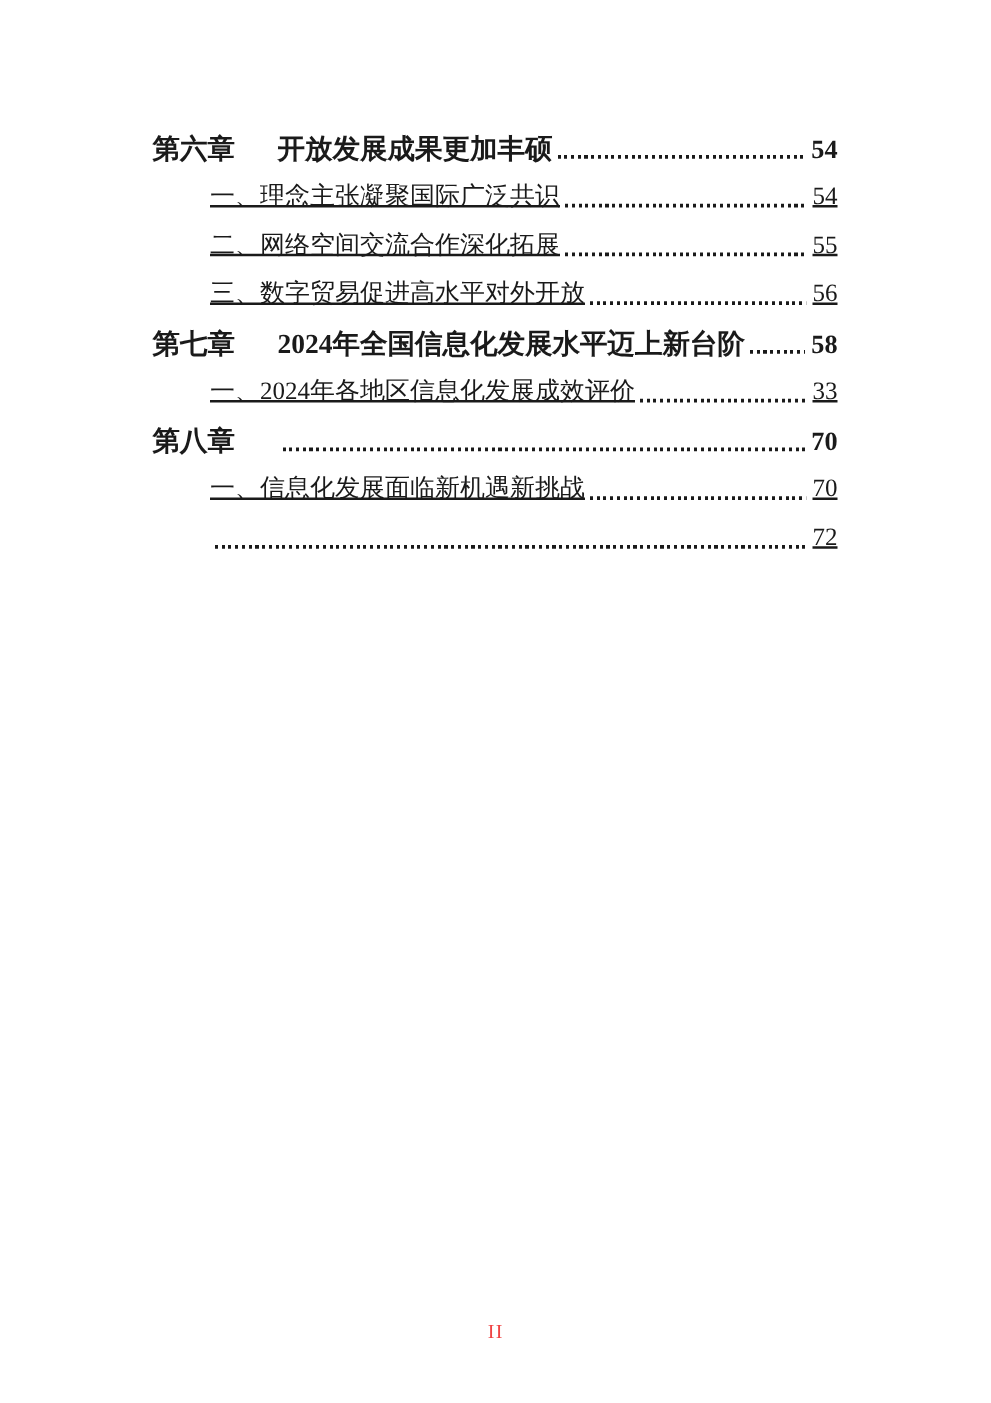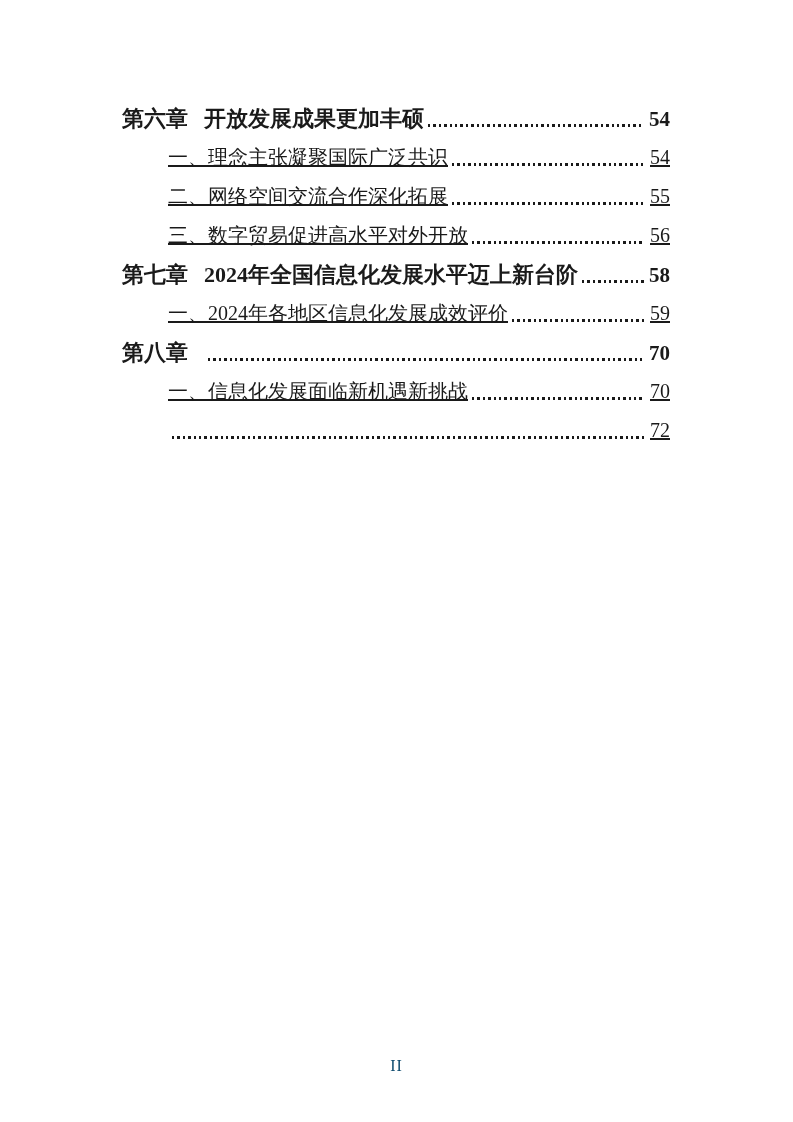--- a/index.html
+++ b/index.html
@@ -29,21 +29,21 @@
     white-space: nowrap;
   }
   .toc-row .txt {
     line-height: 39px;
   }
   .toc-row.chapter {
     font-size: 22px;
     font-weight: bold;
   }
   .toc-row.chapter .prefix {
-    margin-right: 16px;
+    margin-right: 34px;
   }
   .toc-row.sub {
     font-size: 20px;
     font-weight: normal;
     padding-left: 46px;
     text-decoration: underline;
   }
   .leader {
     flex: 1 1 auto;
     min-width: 12px;
@@ -62,21 +62,21 @@
     font-size: 21px;
     font-weight: bold;
   }
   .footer {
     position: absolute;
     left: 0;
     right: 0;
     top: 1057px;
     text-align: center;
     font-size: 16px;
-    color: #0c4a6e;
+    color: #ef4444;
     letter-spacing: 1px;
   }
 </style>
 </head>
 <body>
 
 <div class="page">
   <div class="toc">
 
     <div class="toc-row chapter">
@@ -107,21 +107,21 @@
     <div class="toc-row chapter">
       <span class="txt prefix">第七章</span>
       <span class="txt title">2024年全国信息化发展水平迈上新台阶</span>
       <span class="leader"></span>
       <span class="pagenum">58</span>
     </div>
 
     <div class="toc-row sub">
       <span class="txt title">一、2024年各地区信息化发展成效评价</span>
       <span class="leader"></span>
-      <span class="pagenum">59</span>
+      <span class="pagenum">33</span>
     </div>
 
 
     <div class="toc-row chapter">
       <span class="txt prefix">第八章</span>
       <span class="leader"></span>
       <span class="pagenum">70</span>
     </div>
 
     <div class="toc-row sub">

